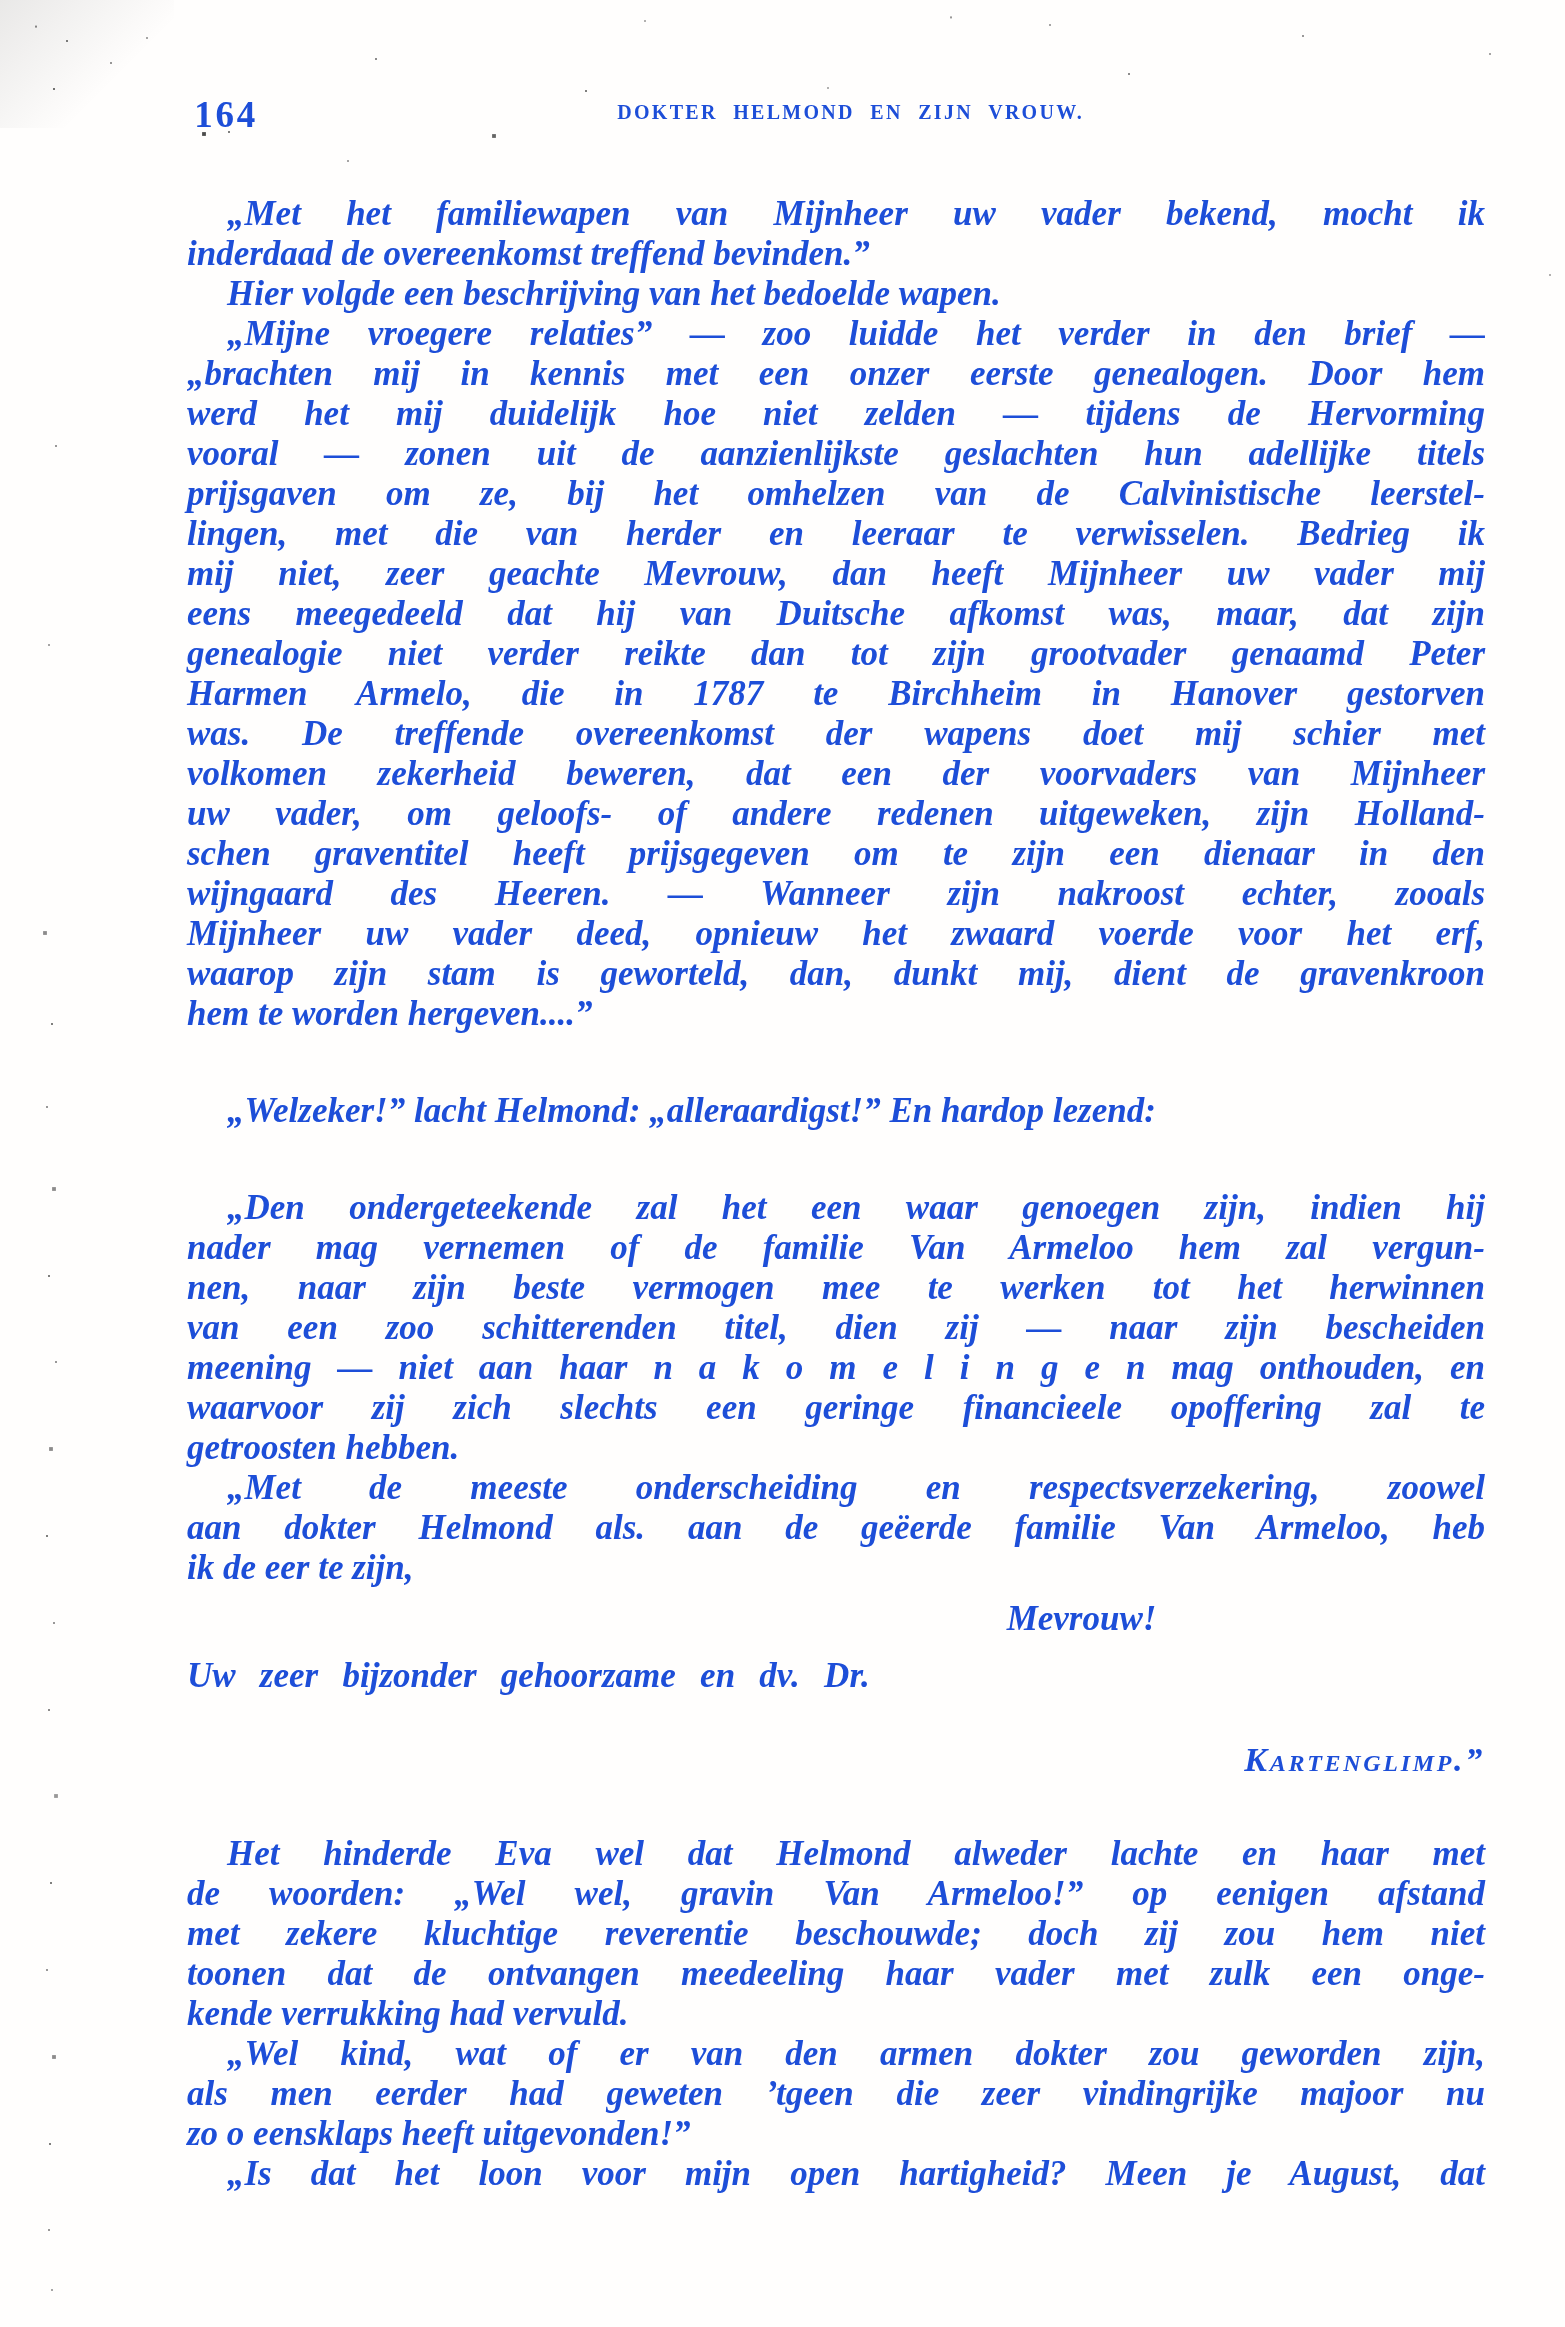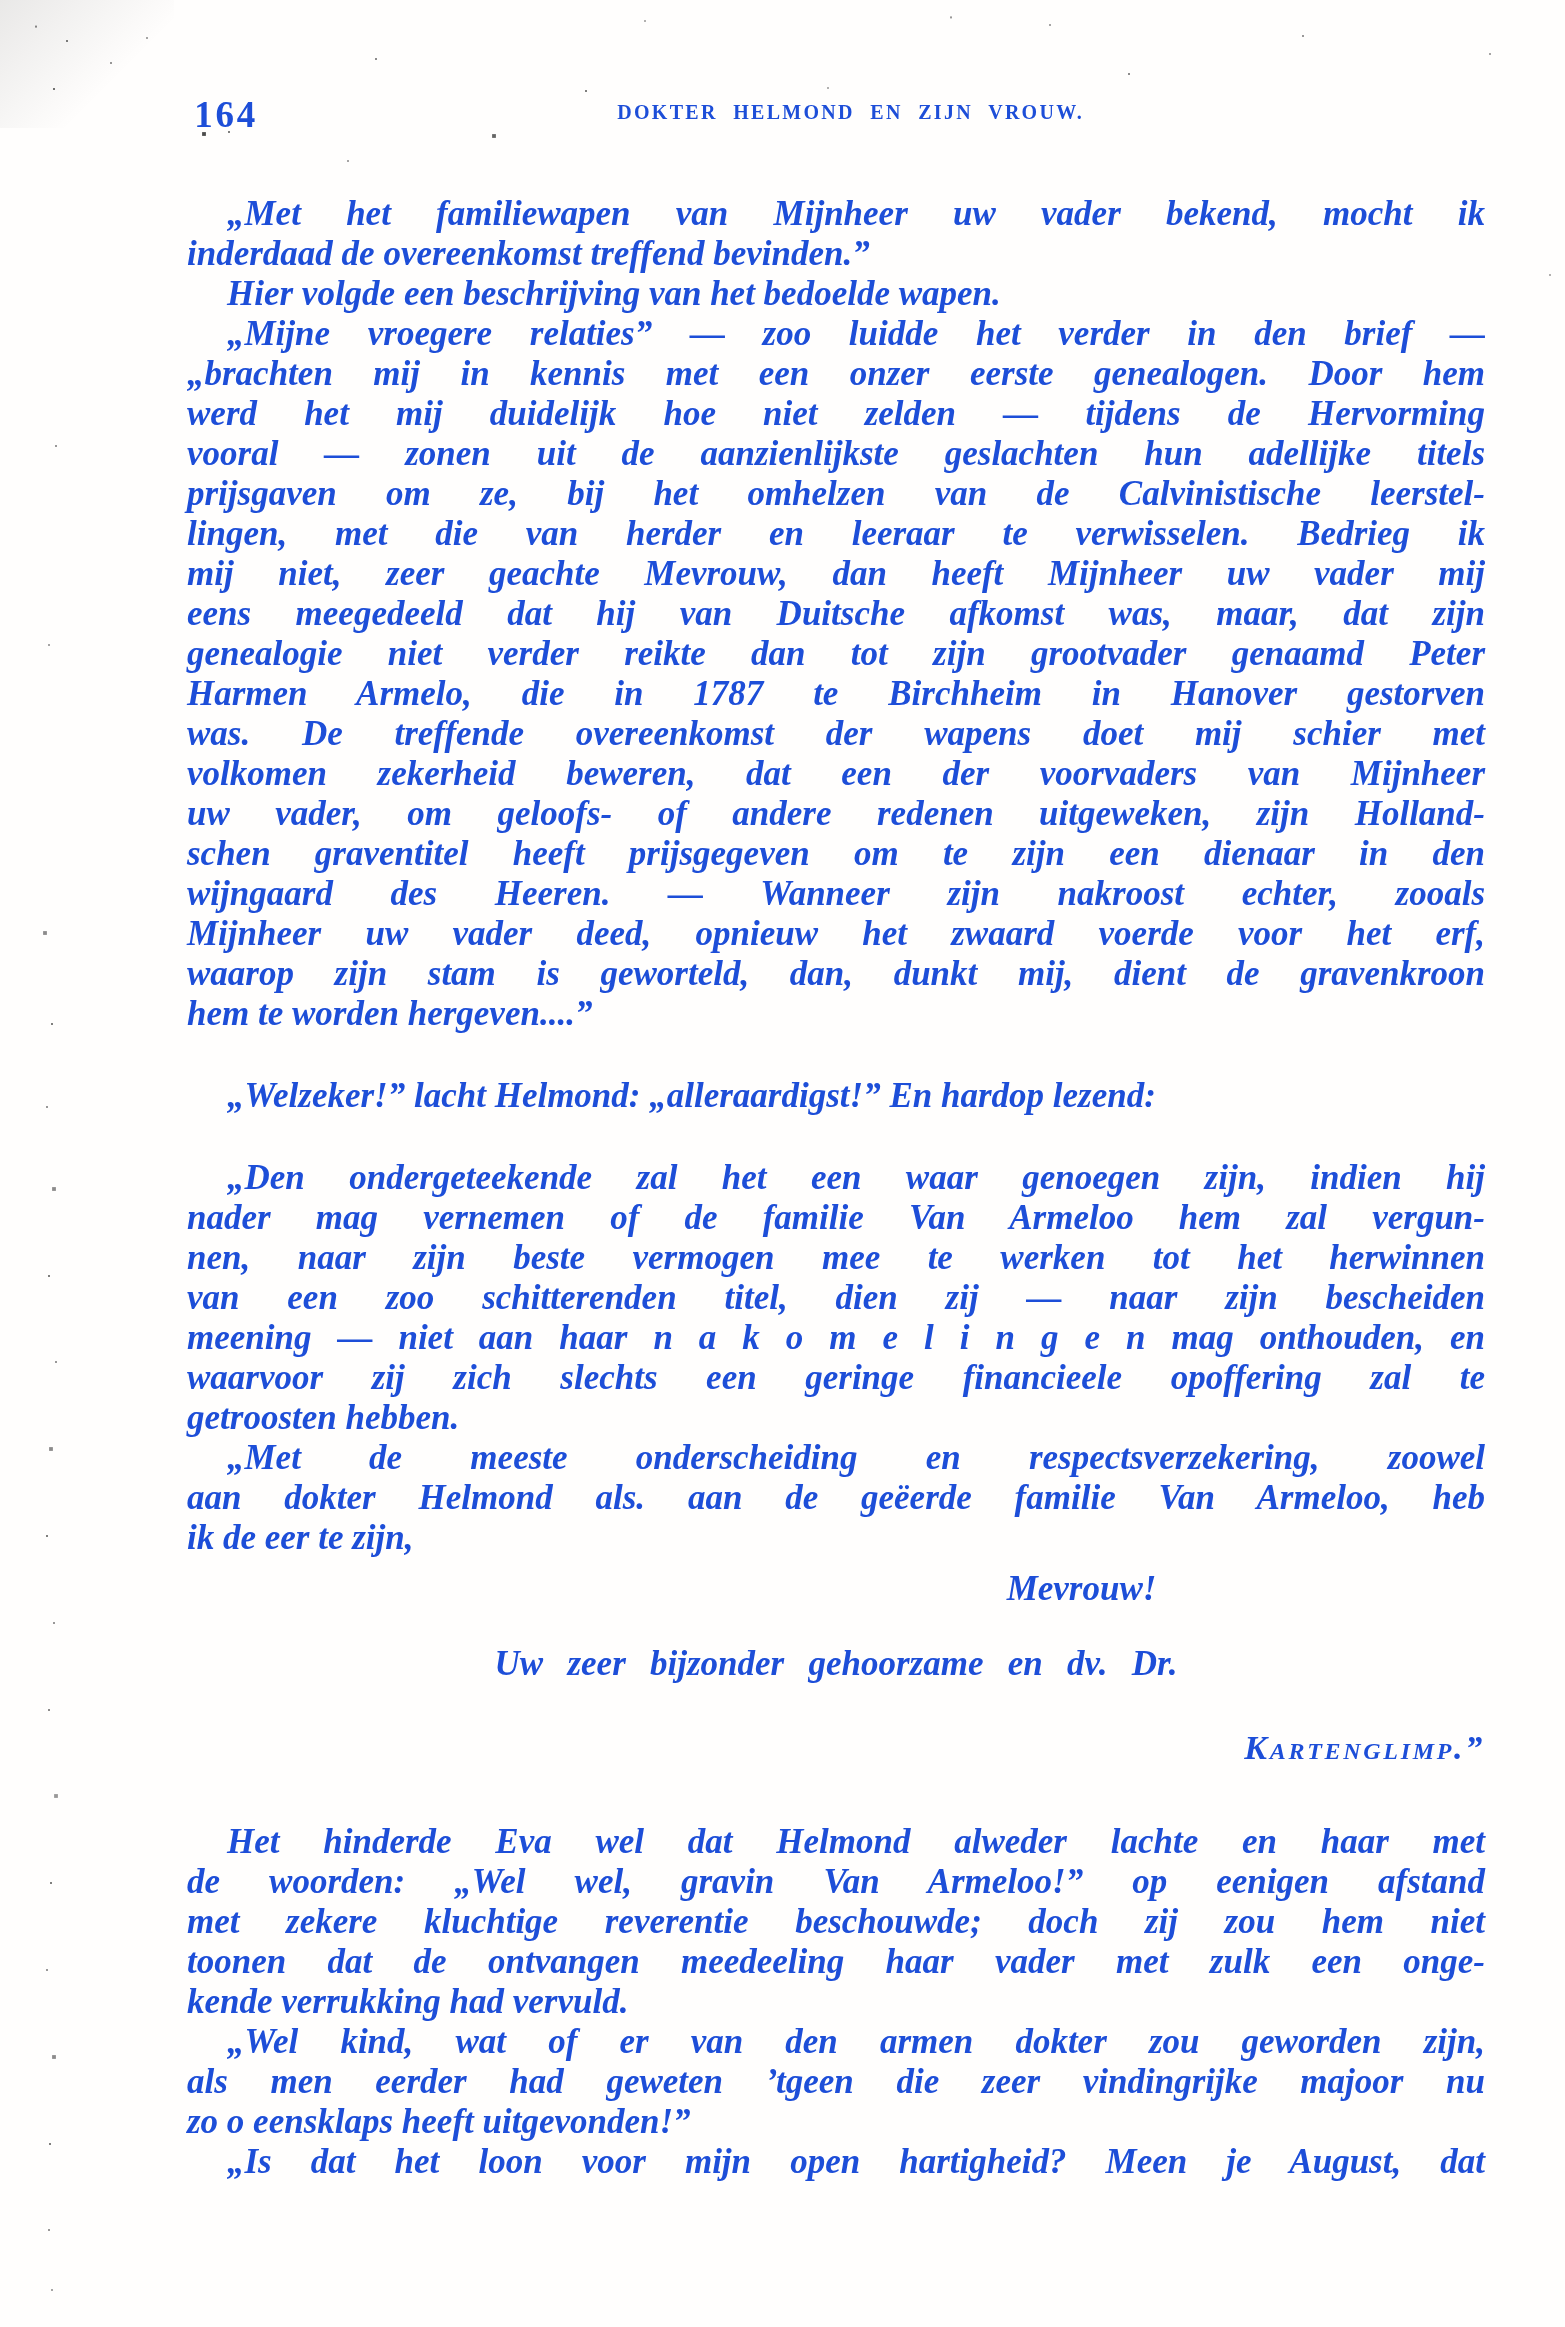--- a/index.html
+++ b/index.html
@@ -66,28 +66,28 @@
     letter-spacing: 2.3px; word-spacing: 8.2px;
   }
   .text-block {
     position: absolute; left: 187px; top: 194px;
     width: 1298px;
     font-size: 35px; line-height: 40px; font-style: italic;
   }
   .line { min-height: 40px; }
   .justify { text-align: justify; text-align-last: justify; }
   .indent { text-indent: 40px; }
-  .gap { margin-top: 42px; }
+  .gap { margin-top: 57px; }
   .closing-salutation {
     margin-top: 11px; line-height: 40px;
     padding-left: 491px; text-align: center;
   }
   .closing-signoff {
-    margin-top: 35px; line-height: 40px;
-    text-align: center; word-spacing: 15.5px;
+    margin-top: 17px; line-height: 40px;
+    text-align: left; word-spacing: 15.5px;
   }
   .closing-signature {
     margin-top: 44px; line-height: 40px;
     padding-left: 509px; text-align: right;
     font-variant: small-caps; letter-spacing: 2.7px; font-size: 34px;
   }
   .narrative { margin-top: 54px; }
 </style>
 </head>
 <body>

